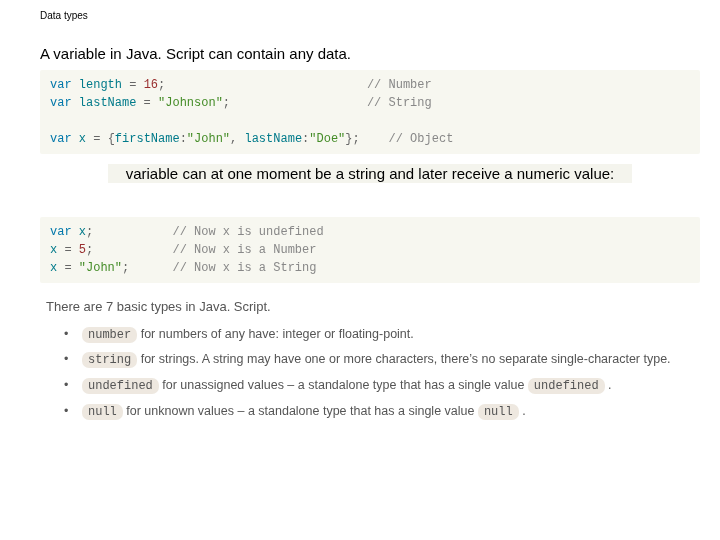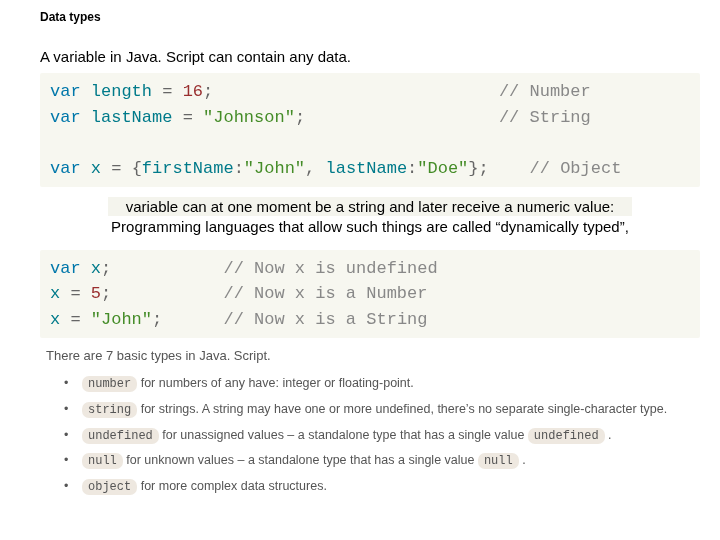--- a/index.html
+++ b/index.html
@@ -7,34 +7,34 @@
     padding: 10px 20px 10px 40px;
     width: 720px;
     height: 540px;
     box-sizing: border-box;
     font-family: Arial, Helvetica, sans-serif;
     font-size: 14px;
     color: #000;
     background: #fff;
   }
   .heading {
-    font-weight: bold;
-    font-size: 12px;
+    font-weight: normal;
+    font-size: 10px;
     margin-bottom: 10px;
   }
   .subheading {
     font-size: 15px;
     margin-bottom: 8px;
     margin-top: 24px;
   }
   .code-block {
     background: #f7f7f0;
     padding: 6px 10px;
     font-family: Consolas, "Courier New", monospace;
-    font-size: 17px;
+    font-size: 12px;
     line-height: 1.5;
     white-space: pre;
     border-radius: 2px;
     margin: 4px 0 10px 0;
   }
   .kw-var   { color: #0077aa; }
   .ident    { color: #007a8a; }
   .num      { color: #992e2e; }
   .str      { color: #448c27; }
   .punct    { color: #666; }
@@ -46,21 +46,21 @@
     margin: 8px 0 12px 0;
     padding: 0 8px;
   }
   .para .hl {
     background: #f4f4ed;
     padding: 1px 18px;
   }
   .types-intro {
     color: #555;
     font-size: 13px;
-    margin: 10px 0 12px 6px;
+    margin: 16px 0 12px 6px;
     font-family: "Segoe UI", Arial, sans-serif;
   }
   .types-list {
     list-style: none;
     padding: 0 0 0 30px;
     margin: 0;
     color: #555;
     font-size: 12.5px;
     font-family: "Segoe UI", Arial, sans-serif;
   }
@@ -92,28 +92,27 @@
 <div class="heading">Data types</div>
 <div class="subheading">A variable in Java. Script can contain any data.</div>
 
 <div class="code-block"><span class="kw-var">var</span> <span class="ident">length</span><span class="punct"> = </span><span class="num">16</span><span class="punct">;</span>                            <span class="comment">// Number</span>
 <span class="kw-var">var</span> <span class="ident">lastName</span><span class="punct"> = </span><span class="str">"Johnson"</span><span class="punct">;</span>                   <span class="comment">// String</span>
 
 <span class="kw-var">var</span> <span class="ident">x</span><span class="punct"> = </span><span class="punct">{</span><span class="ident">firstName</span><span class="punct">:</span><span class="str">"John"</span><span class="punct">,</span><span> </span><span class="ident">lastName</span><span class="punct">:</span><span class="str">"Doe"</span><span class="punct">}</span><span class="punct">;</span>    <span class="comment">// Object</span></div>
 
 <div class="para">
   <span class="hl">variable can at one moment be a string and later receive a numeric value:</span><br>
-  <span>Programming languages that allow such things are called “dynamically typed”,</span><br>
+  <br>
 </div>
 
 <div class="code-block"><span class="kw-var">var</span><span class="ident"> x</span><span class="punct">;</span>           <span class="comment">// Now x is undefined</span>
 <span class="ident">x</span><span class="punct"> = </span><span class="num">5</span><span class="punct">;</span>           <span class="comment">// Now x is a Number</span>
 <span class="ident">x</span><span class="punct"> = </span><span class="str">"John"</span><span class="punct">;</span>      <span class="comment">// Now x is a String</span></div>
 
 <div class="types-intro">There are 7 basic types in Java. Script.</div>
 
 <ul class="types-list">
   <li><span class="chip">number</span><span> for numbers of any have: integer or floating-point.</span></li>
-  <li><span class="chip">string</span><span> for strings. A string may have one or more undefined, there’s no separate single-character type.</span></li>
+  <li><span class="chip">string</span><span> for strings. A string may have one or more characters, there’s no separate single-character type.</span></li>
   <li><span class="chip">undefined</span><span> for unassigned values – a standalone type that has a single value </span><span class="chip">undefined</span><span> .</span></li>
   <li><span class="chip">null</span><span> for unknown values – a standalone type that has a single value </span><span class="chip">null</span><span> .</span></li>
-  <li><span class="chip">object</span><span> for more complex data structures.</span></li>
 </ul>
 
 </body></html>

